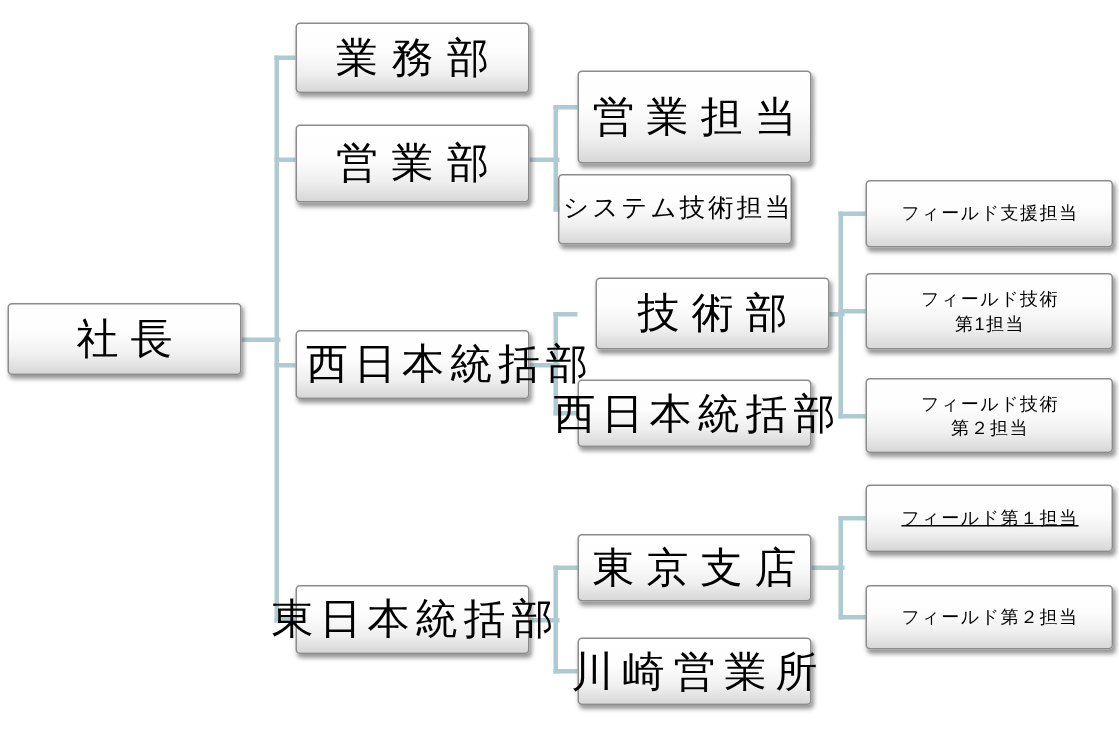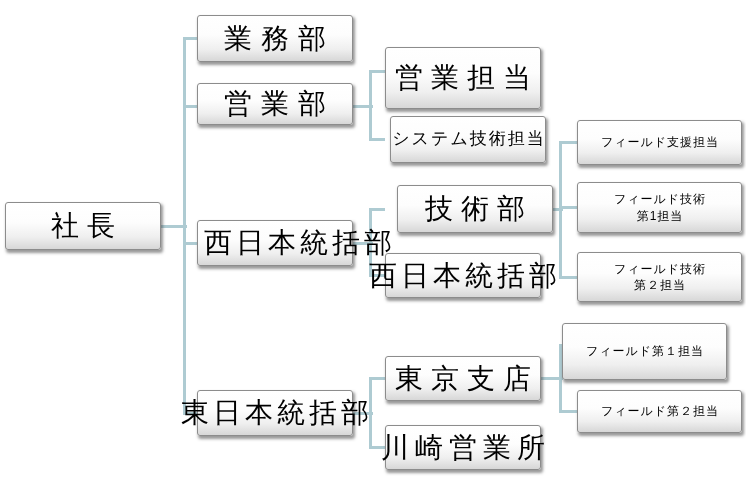--- a/index.html
+++ b/index.html
@@ -73,33 +73,33 @@
       <div class="connector" style="left: 558.5px; top: 344px; width: 18.5px; height: 3px; background: rgb(174, 203, 210);"></div>
       <div class="connector" style="left: 558.5px; top: 410px; width: 18.5px; height: 3px; background: rgb(174, 203, 210);"></div>
     </div>
   <div id="node-layer">
       <div class="node lg" style="left: 5px; top: 202px; width: 156px; height: 48px; letter-spacing: 8px;">
         <div class="label-line" style="margin-right: -8px;">社長</div>
       </div>
       <div class="node lg" style="left: 197px; top: 15px; width: 156px; height: 47px; letter-spacing: 9px;">
         <div class="label-line" style="margin-right: -9px;">業務部</div>
       </div>
-      <div class="node lg" style="left: 197px; top: 83px; width: 156px; height: 42px; letter-spacing: 9px;">
+      <div class="node lg" style="left: 197px; top: 83px; width: 156px; height: 52px; letter-spacing: 9px;">
         <div class="label-line" style="margin-right: -9px;">営業部</div>
       </div>
       <div class="node lg" style="left: 197px; top: 220px; width: 156px; height: 46px; letter-spacing: 4px; padding-left: 46px;">
         <div class="label-line" style="margin-right: -4px;">西日本統括部</div>
       </div>
       <div class="node lg" style="left: 197px; top: 390px; width: 156px; height: 46px; letter-spacing: 4px;">
         <div class="label-line" style="margin-right: -4px;">東日本統括部</div>
       </div>
       <div class="node lg" style="left: 385px; top: 47px; width: 156px; height: 62px; letter-spacing: 8px;">
         <div class="label-line" style="margin-right: -8px;">営業担当</div>
       </div>
-      <div class="node md" style="left: 390px; top: 116px; width: 156px; height: 47px; letter-spacing: 2px;">
+      <div class="node md" style="left: 372px; top: 116px; width: 156px; height: 47px; letter-spacing: 2px; align-items: flex-end;">
         <div class="label-line" style="margin-right: -2px;">システム技術担当</div>
       </div>
       <div class="node lg" style="left: 397px; top: 185px; width: 156px; height: 48px; letter-spacing: 8px;">
         <div class="label-line" style="margin-right: -8px;">技術部</div>
       </div>
       <div class="node lg" style="left: 385px; top: 253px; width: 156px; height: 45px; letter-spacing: 4px;">
         <div class="label-line" style="margin-right: -4px;">西日本統括部</div>
       </div>
       <div class="node lg" style="left: 385px; top: 356px; width: 156px; height: 45px; letter-spacing: 8px;">
         <div class="label-line" style="margin-right: -8px;">東京支店</div>
@@ -111,20 +111,20 @@
         <div class="label-line" style="margin-right: -1px;">フィールド支援担当</div>
       </div>
       <div class="node sm" style="left: 577px; top: 182px; width: 165px; height: 51px; letter-spacing: 1px;">
         <div class="label-line" style="margin-right: -1px;">フィールド技術</div>
         <div class="label-line" style="margin-right: -1px;">第1担当</div>
       </div>
       <div class="node sm" style="left: 577px; top: 252px; width: 165px; height: 50px; letter-spacing: 1px;">
         <div class="label-line" style="margin-right: -1px;">フィールド技術</div>
         <div class="label-line" style="margin-right: -1px;">第２担当</div>
       </div>
-      <div class="node sm" style="left: 562px; top: 323px; width: 165px; height: 57px; letter-spacing: 1px;">
+      <div class="node sm" style="left: 577px; top: 323px; width: 165px; height: 45px; letter-spacing: 1px; text-decoration: underline;">
         <div class="label-line" style="margin-right: -1px;">フィールド第１担当</div>
       </div>
       <div class="node sm" style="left: 577px; top: 390px; width: 165px; height: 43px; letter-spacing: 1px;">
         <div class="label-line" style="margin-right: -1px;">フィールド第２担当</div>
       </div>
     </div>
 </div>
 
 </body></html>

